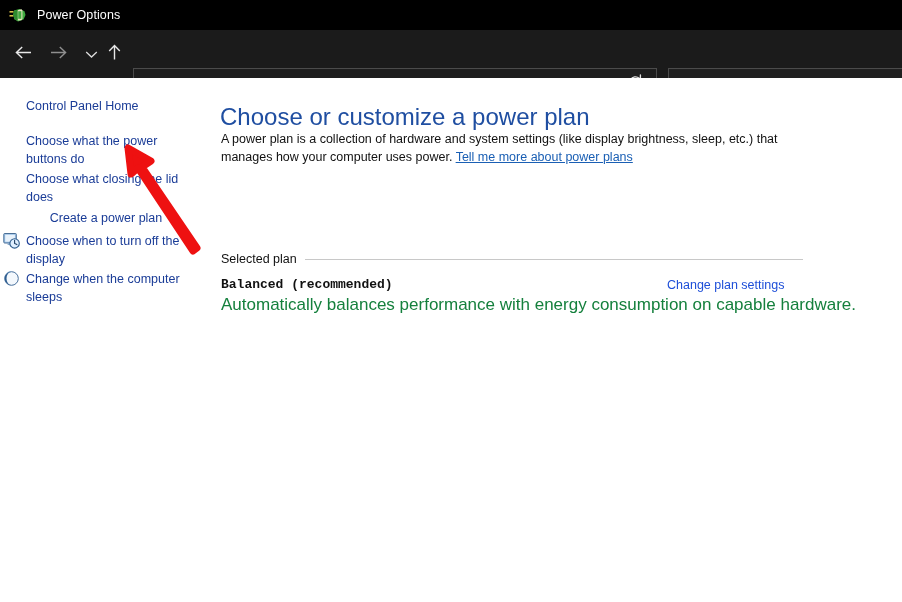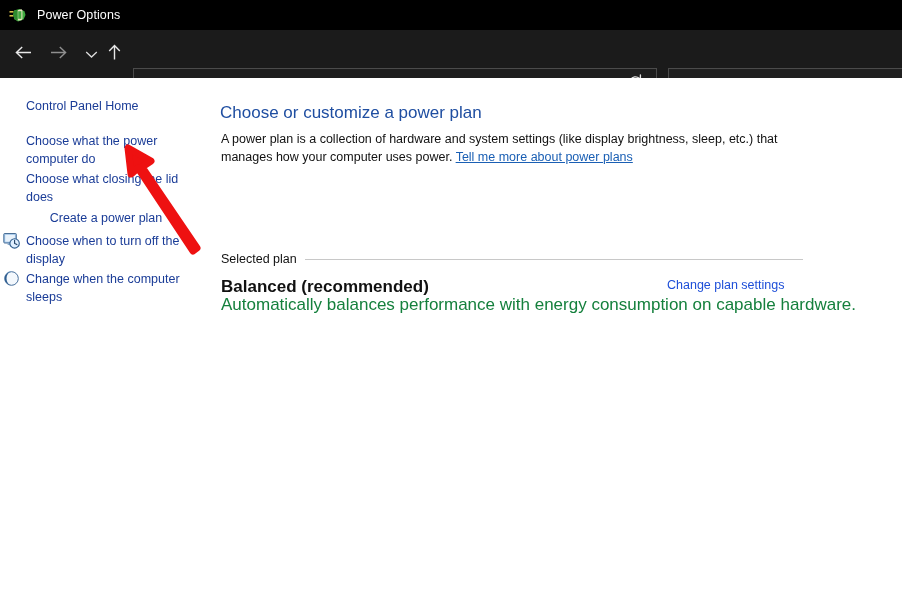--- a/index.html
+++ b/index.html
@@ -186,21 +186,21 @@
   .content {
     position: absolute;
     left: 206px; top: 0;
     width: 696px;
     height: 524px;
   }
   .page-title {
     position: absolute;
     left: 14px; top: 25px;
     color: #1f4ea1;
-    font-size: 17px;
+    font-size: 24px;
     white-space: nowrap;
   }
   .page-desc {
     position: absolute;
     left: 15px; top: 52px;
     width: 586px;
     color: #111111;
     font-size: 12.5px;
     line-height: 18px;
   }
@@ -225,23 +225,24 @@
   }
   .group-rule {
     flex: 1 1 auto;
     height: 1px;
     background: #c8c8c8;
   }
   .plan-name {
     position: absolute;
     left: 15px; top: 199px;
     color: #111111;
-    font-size: 17px;
+    font-size: 13px;
     font-weight: bold;
     white-space: nowrap;
+    font-family: Liberation Mono, monospace;
   }
   .plan-desc {
     position: absolute;
     left: 15px; top: 217px;
     color: #15803d;
     font-size: 17px;
     white-space: nowrap;
   }
   .change-link {
     position: absolute;
@@ -354,21 +355,21 @@
     <div class="searchbox">
       <span class="search-placeholder">Search Control Panel</span>
     </div>
   </div>
 
   <div class="client">
 
     <div class="sidebar">
       <div class="side-link home">Control Panel Home</div>
 
-      <div class="side-link l1">Choose what the power computer do</div>
+      <div class="side-link l1">Choose what the power buttons do</div>
       <div class="side-link l2">Choose what closing the lid does</div>
       <div class="side-link l3">Create a power plan</div>
       <div class="side-link l5">Change when the computer sleeps</div>
       <div class="side-link l4">Choose when to turn off the display</div>
 
       <span class="side-ico i4">
         <svg width="17" height="17" viewBox="0 0 17 17">
           <rect x="0.8" y="1.5" width="12.5" height="9.5" rx="0.8" fill="#9fc4e8" stroke="#4a6f96" stroke-width="1"></rect>
           <rect x="2.2" y="2.8" width="9.7" height="6.9" fill="#e8f2fb"></rect>
           <rect x="4.6" y="11.4" width="5" height="1.5" fill="#7fa5cb"></rect>

